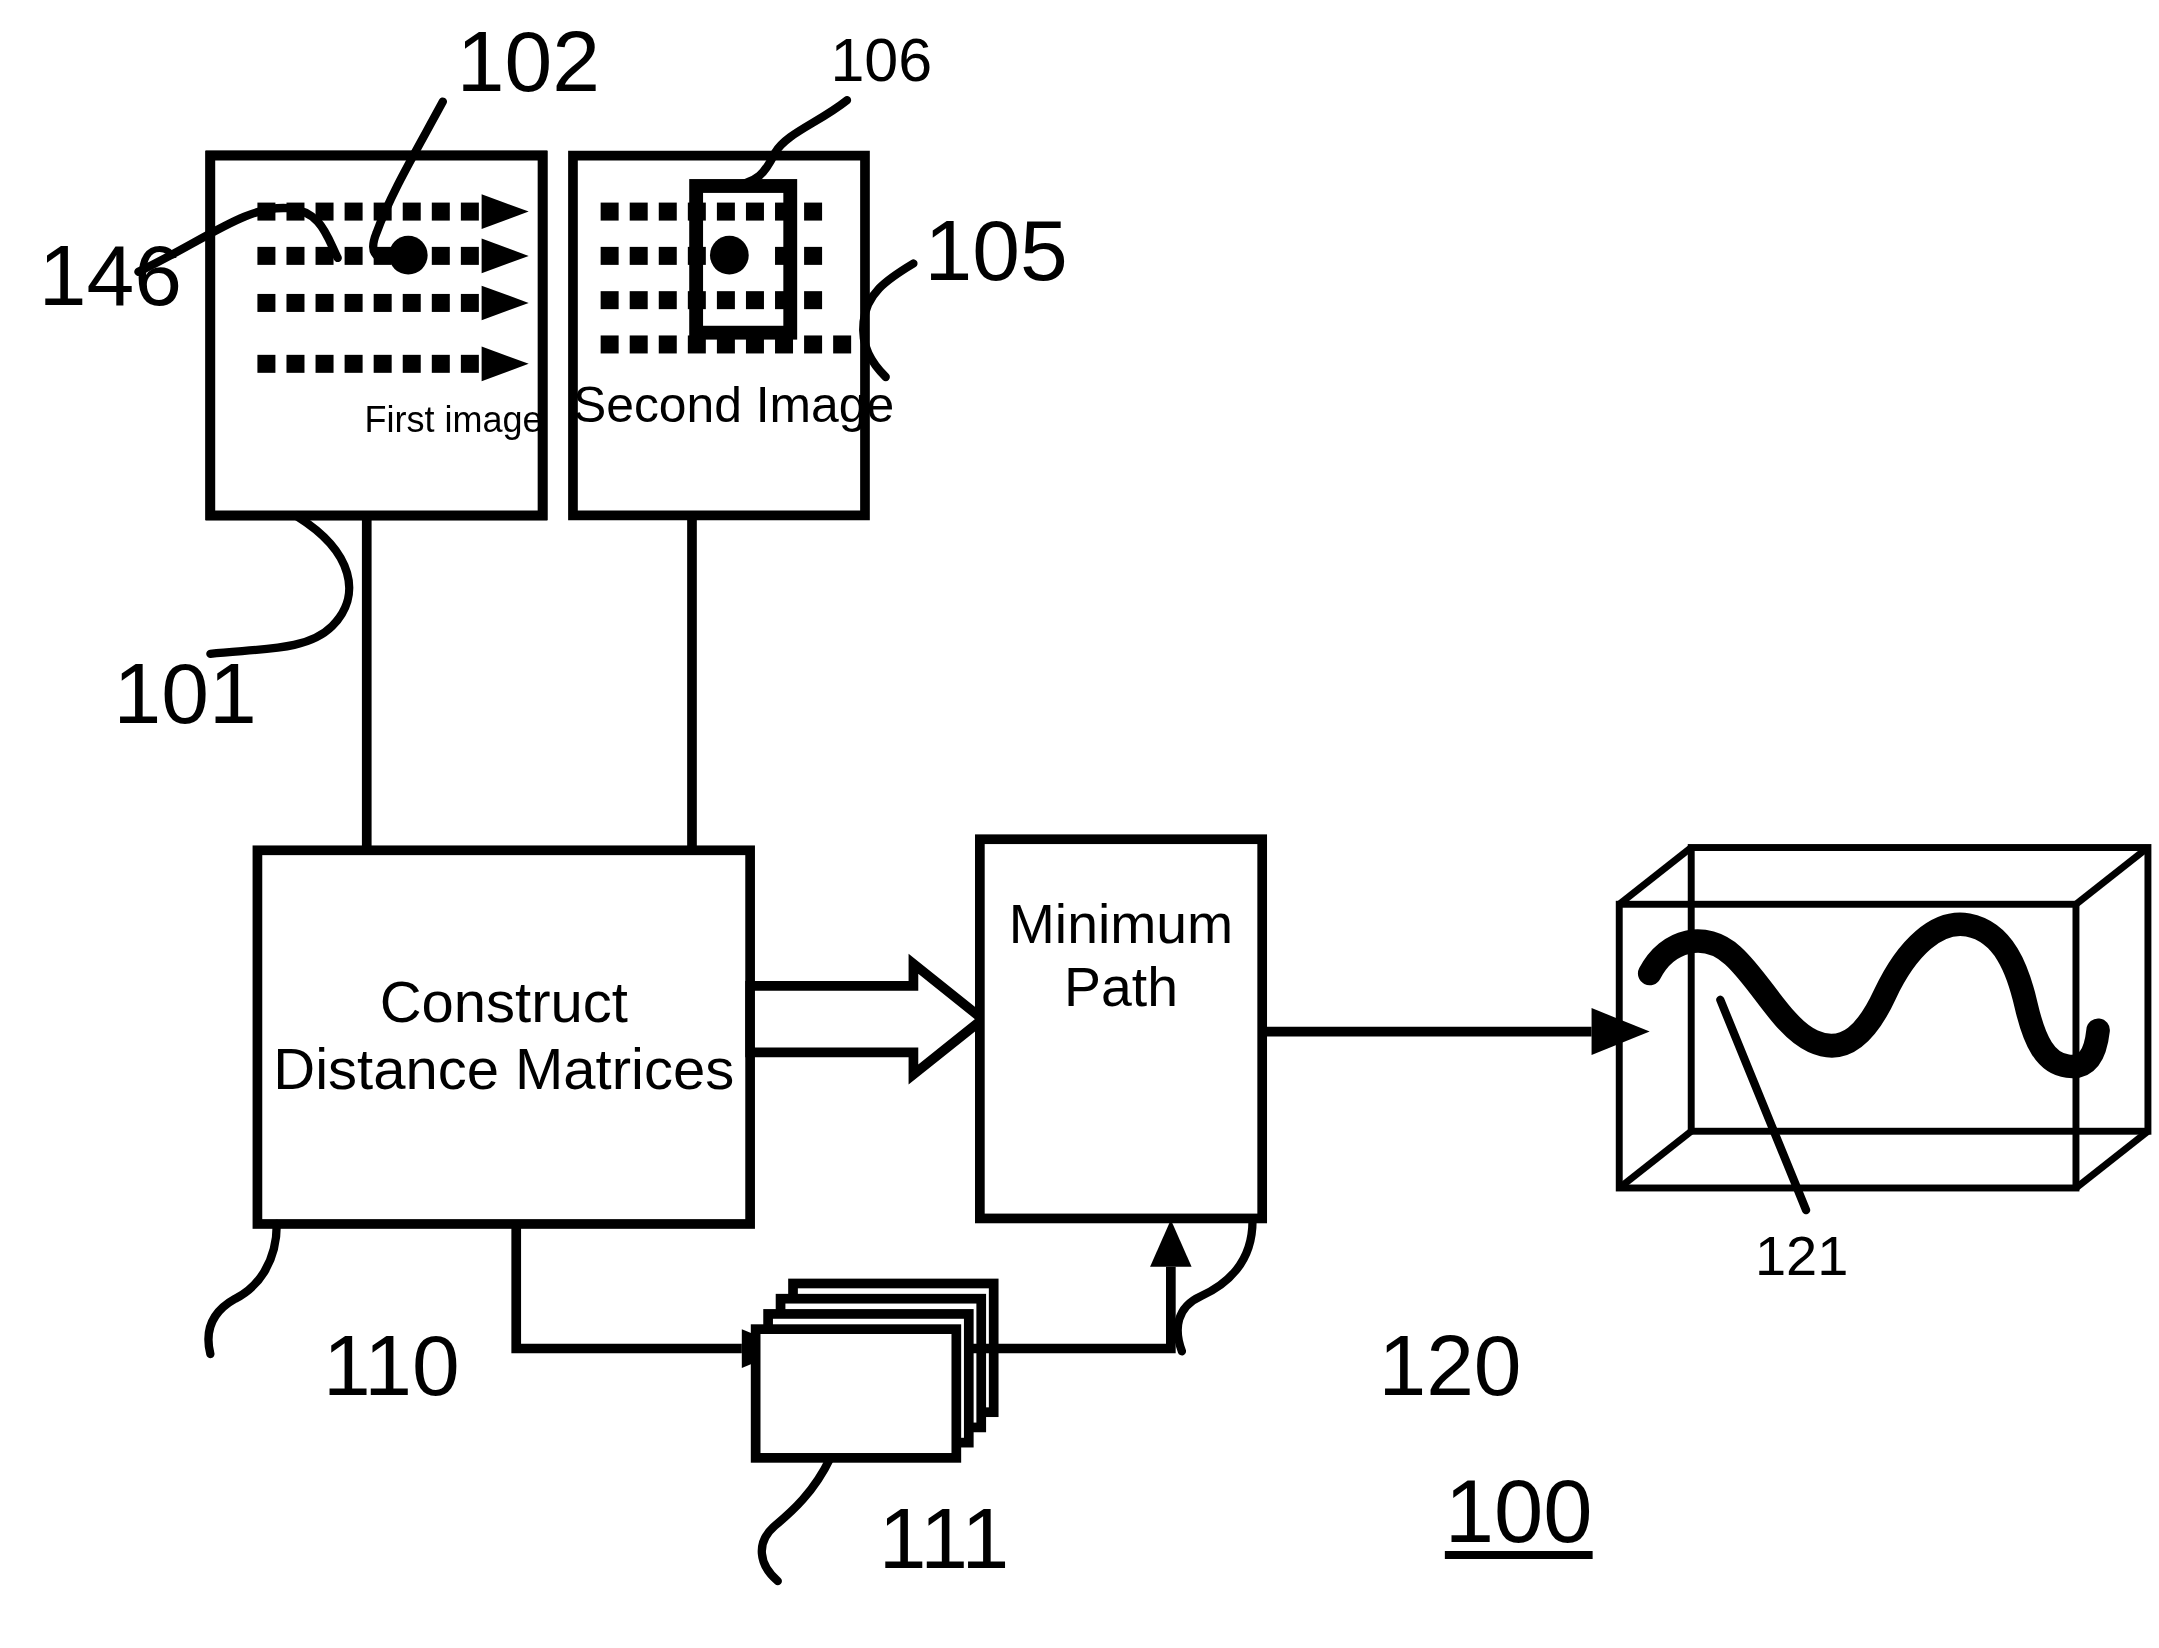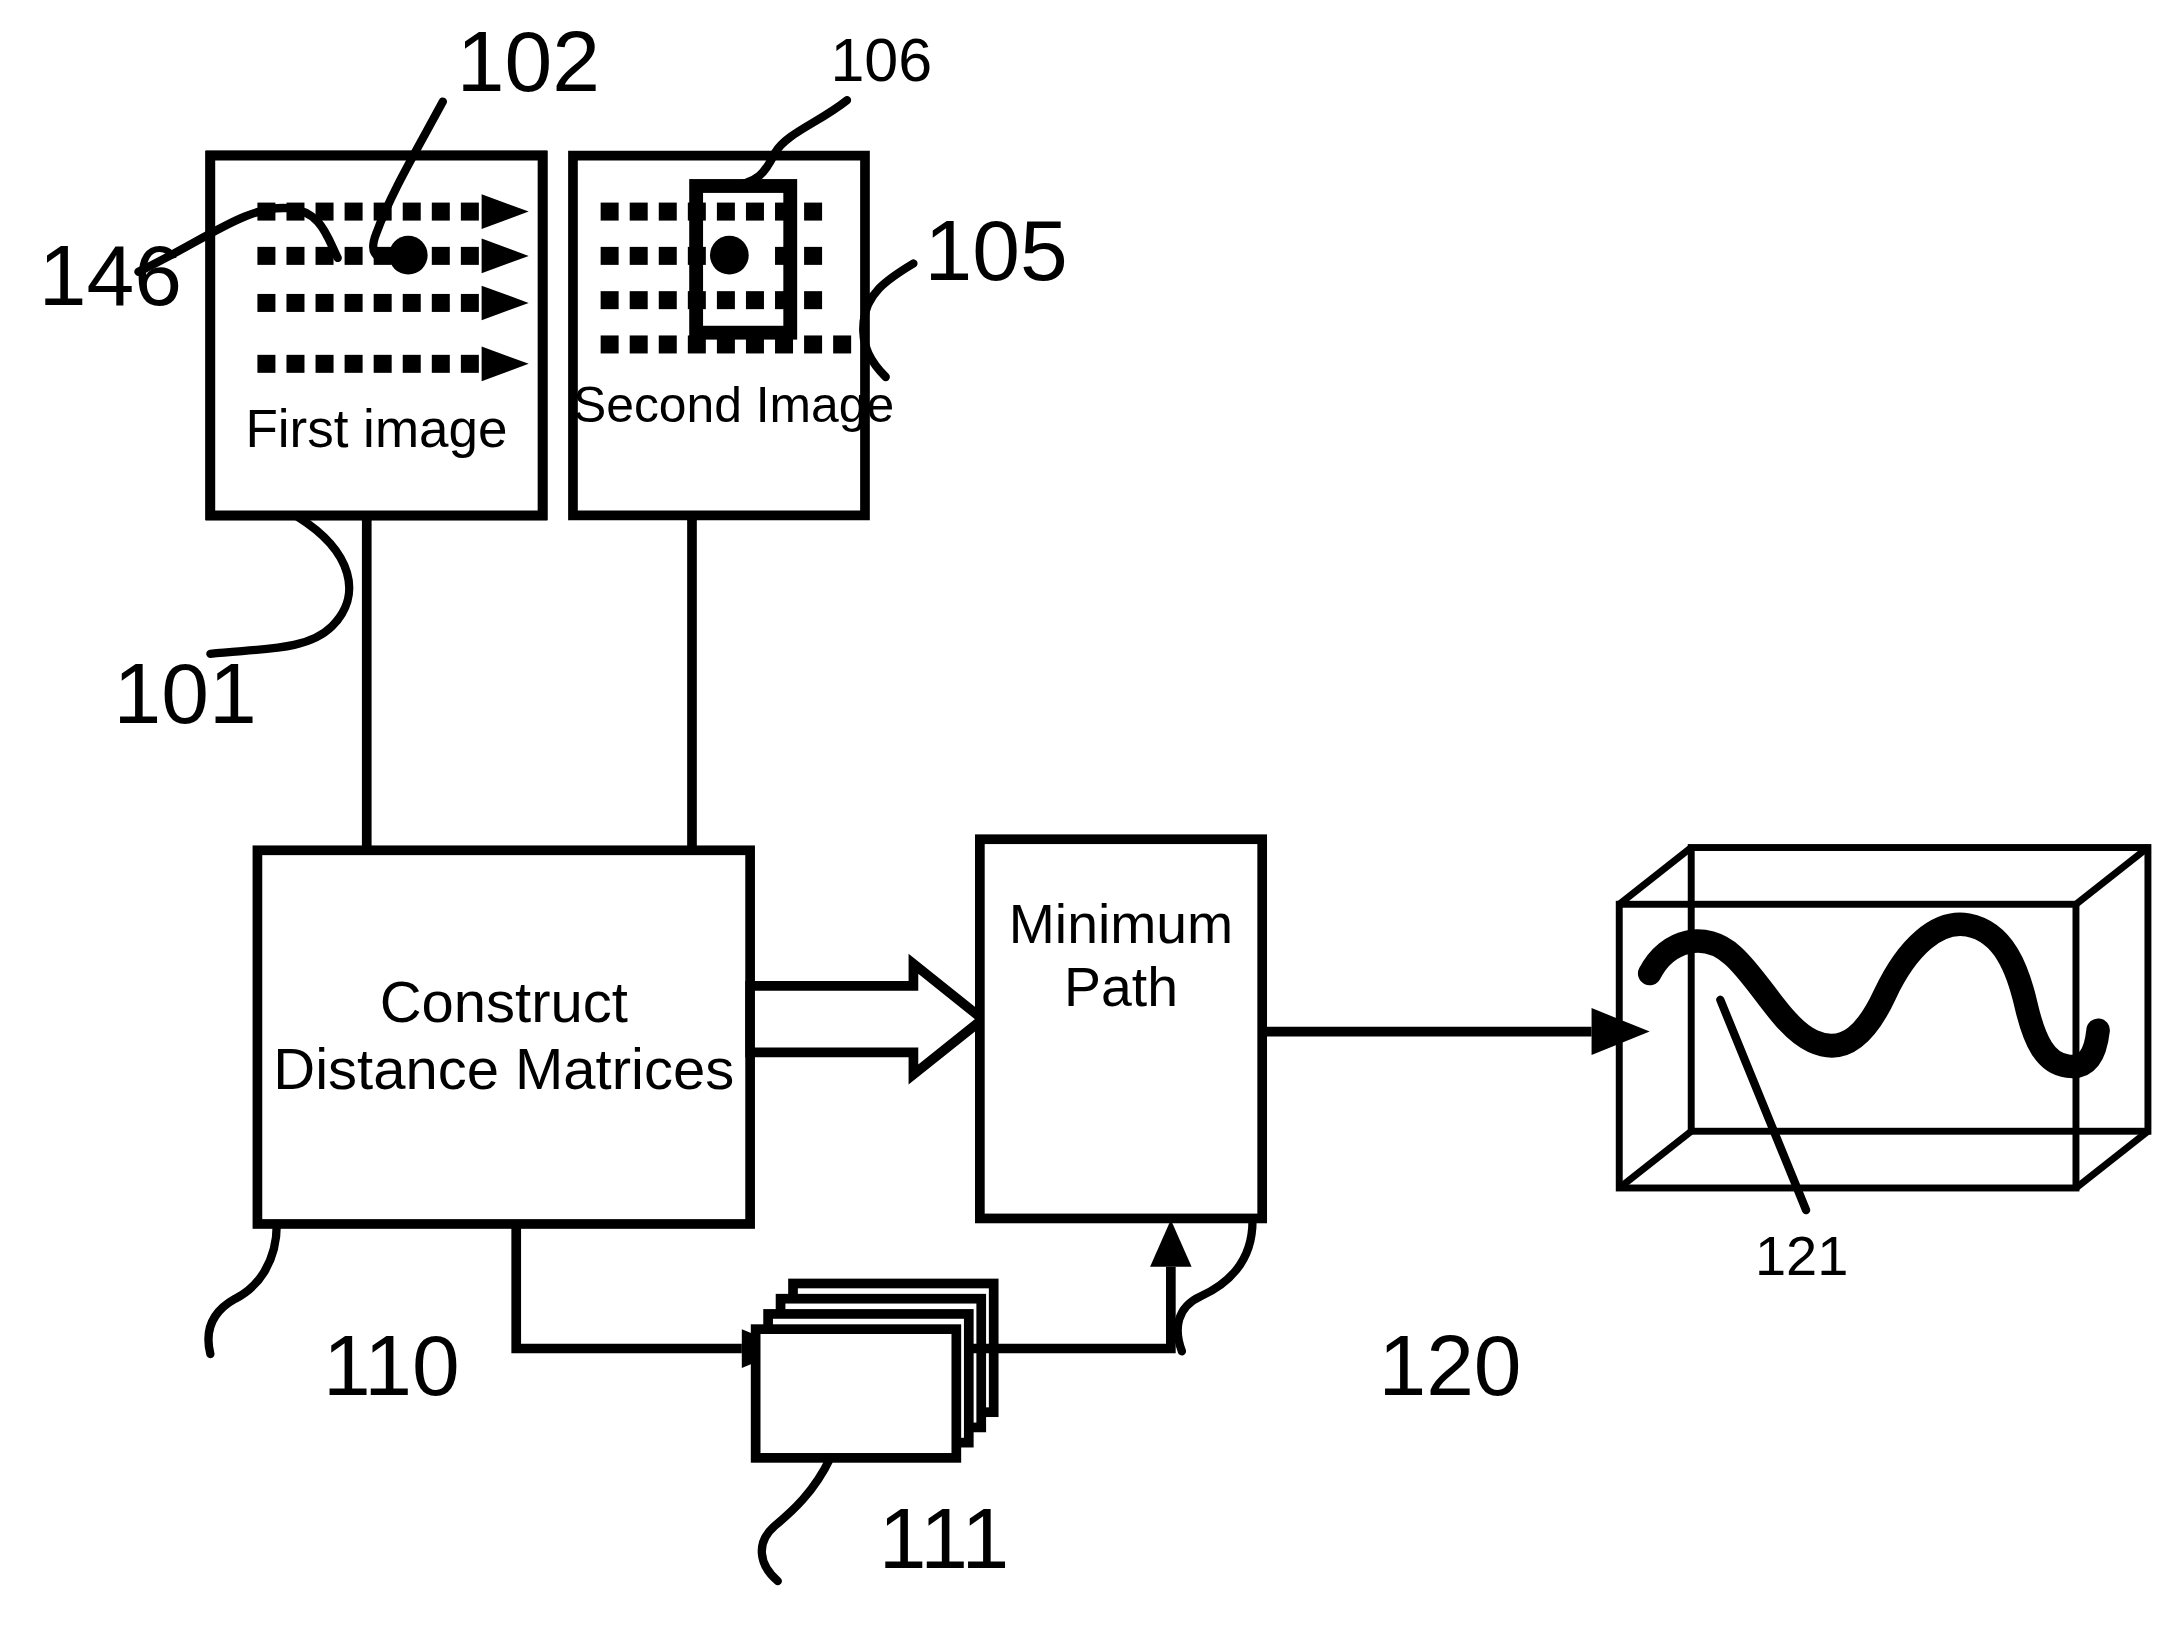--- a/index.html
+++ b/index.html
@@ -198,21 +198,21 @@
              C1272 708 1288 742 1310 752
              C1334 763 1350 744 1362 718
              C1378 684 1400 664 1422 668
              C1448 673 1458 700 1464 726
              C1470 752 1478 768 1494 770
              C1508 772 1514 762 1516 744" fill="none" stroke="#000" stroke-width="17" stroke-linecap="round" stroke-linejoin="round"></path>
 
     <path d="M1243 722 L1305 874" fill="none" stroke="#000" stroke-width="6" stroke-linecap="round"></path>
   </svg>
 
-  <div class="boxtext" style="left: 210.364px; top: 398.844px; width: 332.154px; font-size: 53px;">
+  <div class="boxtext" style="left: 210.364px; top: 398.844px; width: 332.154px; font-size: 36px; text-align: right;">
     <div>First image</div>
   </div>
 
   <div class="boxtext" style="left: 572.965px; top: 376.686px; width: 292.019px; font-size: 49.8231px; text-align: center;">
     <div>Second Image</div>
   </div>
 
   <div class="boxtext" style="left: 257.419px; top: 969.412px; width: 492.695px; font-size: 58px;">
     <div>Construct</div>
     <div>Distance Matrices</div>
@@ -226,13 +226,14 @@
   <span class="lbl" style="left: 456.712px; top: 19.3882px; font-size: 85.8064px;">102</span>
   <span class="lbl" style="left: 830.385px; top: 30px; font-size: 61px;">106</span>
   <span class="lbl" style="left: 38.7513px; top: 232.659px; font-size: 85.8064px;">146</span>
   <span class="lbl" style="left: 924.495px; top: 207.731px; font-size: 85.8064px;">105</span>
   <span class="lbl" style="left: 113.486px; top: 650.891px; font-size: 85.8064px;">101</span>
   <span class="lbl" style="left: 323px; top: 1322.55px; font-size: 85.8064px;">110</span>
   <span class="lbl" style="left: 878.824px; top: 1495.66px; font-size: 85.8064px;">111</span>
   <span class="lbl" style="left: 1378.44px; top: 1322.55px; font-size: 85.8064px;">120</span>
   <span class="lbl" style="left: 1754.88px; top: 1228px; font-size: 56px;">121</span>
 
+  <span class="figno" style="left: 1444.87px; top: 1461.04px; font-size: 88.5744px;">100</span>
 </div>
 
 </body></html>

